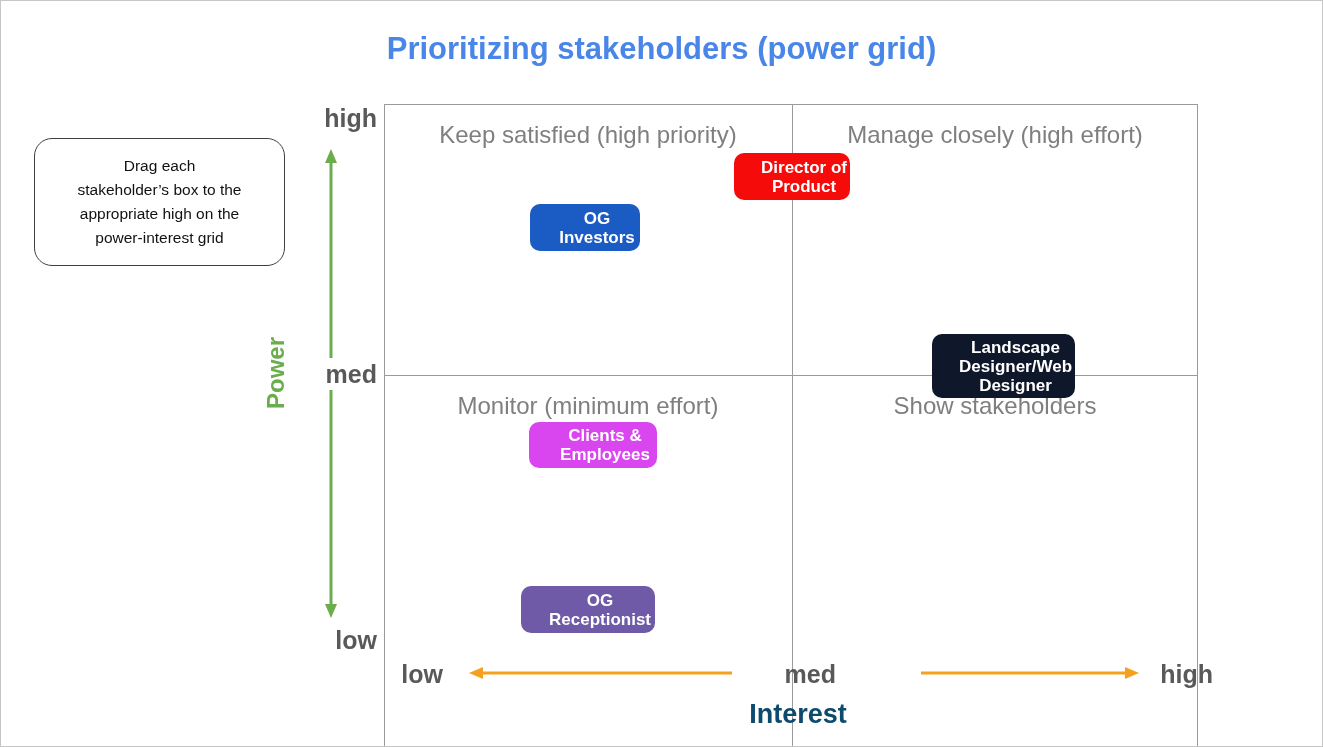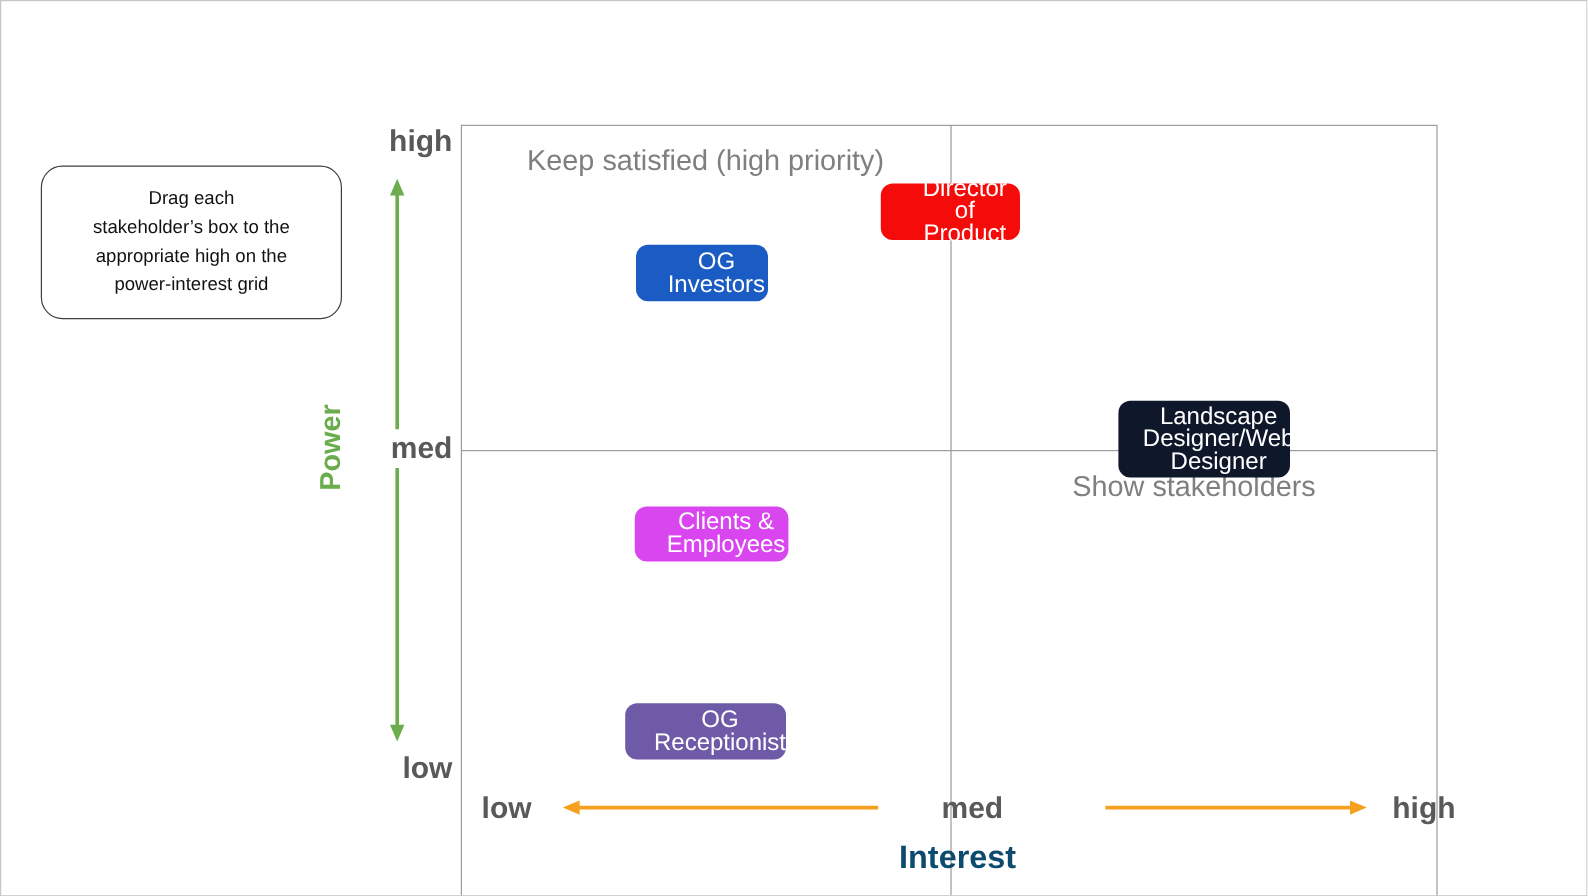--- a/index.html
+++ b/index.html
@@ -37,43 +37,46 @@
   .axis-label-interest{position:absolute;left:697px;top:698px;width:200px;text-align:center;
     font-size:27px;font-weight:bold;}
 
   .arrow-svg{position:absolute;display:block;}
   #arrow-power-up{left:322px;top:148px;}
   #arrow-power-down{left:322px;top:389px;}
   #arrow-interest-left{left:468px;top:664px;}
   #arrow-interest-right{left:920px;top:664px;}
 
   .stakeholder{position:absolute;z-index:5;border-radius:10px;display:flex;align-items:center;justify-content:center;
-    color:#ffffff;font-weight:normal;font-size:20px;line-height:19px;text-align:center;white-space:pre-line;
+    color:#ffffff;font-weight:bold;font-size:17px;line-height:19px;text-align:center;white-space:pre-line;
     box-sizing:border-box;cursor:move;padding-left:24px;}
   .sh-director{left:733px;top:152px;width:116px;height:47px;}
   .sh-investors{left:529px;top:203px;width:110px;height:47px;}
   .sh-landscape{left:931px;top:333px;width:143px;height:64px;}
   .sh-clients{left:528px;top:421px;width:128px;height:46px;}
   .sh-receptionist{left:520px;top:585px;width:134px;height:47px;}
 </style>
 </head>
 <body>
 
 <div id="page">
 
+  <div class="page-title" style="color: rgb(74, 134, 232);">Prioritizing stakeholders (power grid)</div>
 
   <div class="note-box">Drag each
 stakeholder’s box to the
 appropriate high on the
 power-interest grid</div>
 
   <div class="grid">
     <div class="v-divider"></div>
     <div class="h-divider"></div>
     <div class="quad-label quad-tl">Keep satisfied (high priority)</div>
+    <div class="quad-label quad-tr">Manage closely (high effort)</div>
+    <div class="quad-label quad-bl">Monitor (minimum effort)</div>
     <div class="quad-label quad-br">Show stakeholders</div>
   </div>
 
   <div class="tick ytick ytick-high">high</div>
   <div class="tick ytick ytick-med">med</div>
   <div class="tick ytick ytick-low">low</div>
 
   <svg id="arrow-power-up" class="arrow-svg" width="16" height="209" style="color: rgb(107, 172, 77);">
     <line x1="8" y1="209" x2="8" y2="13" stroke="currentColor" stroke-width="3"></line>
     <polygon points="8,0 2,14 14,14" fill="currentColor"></polygon>

